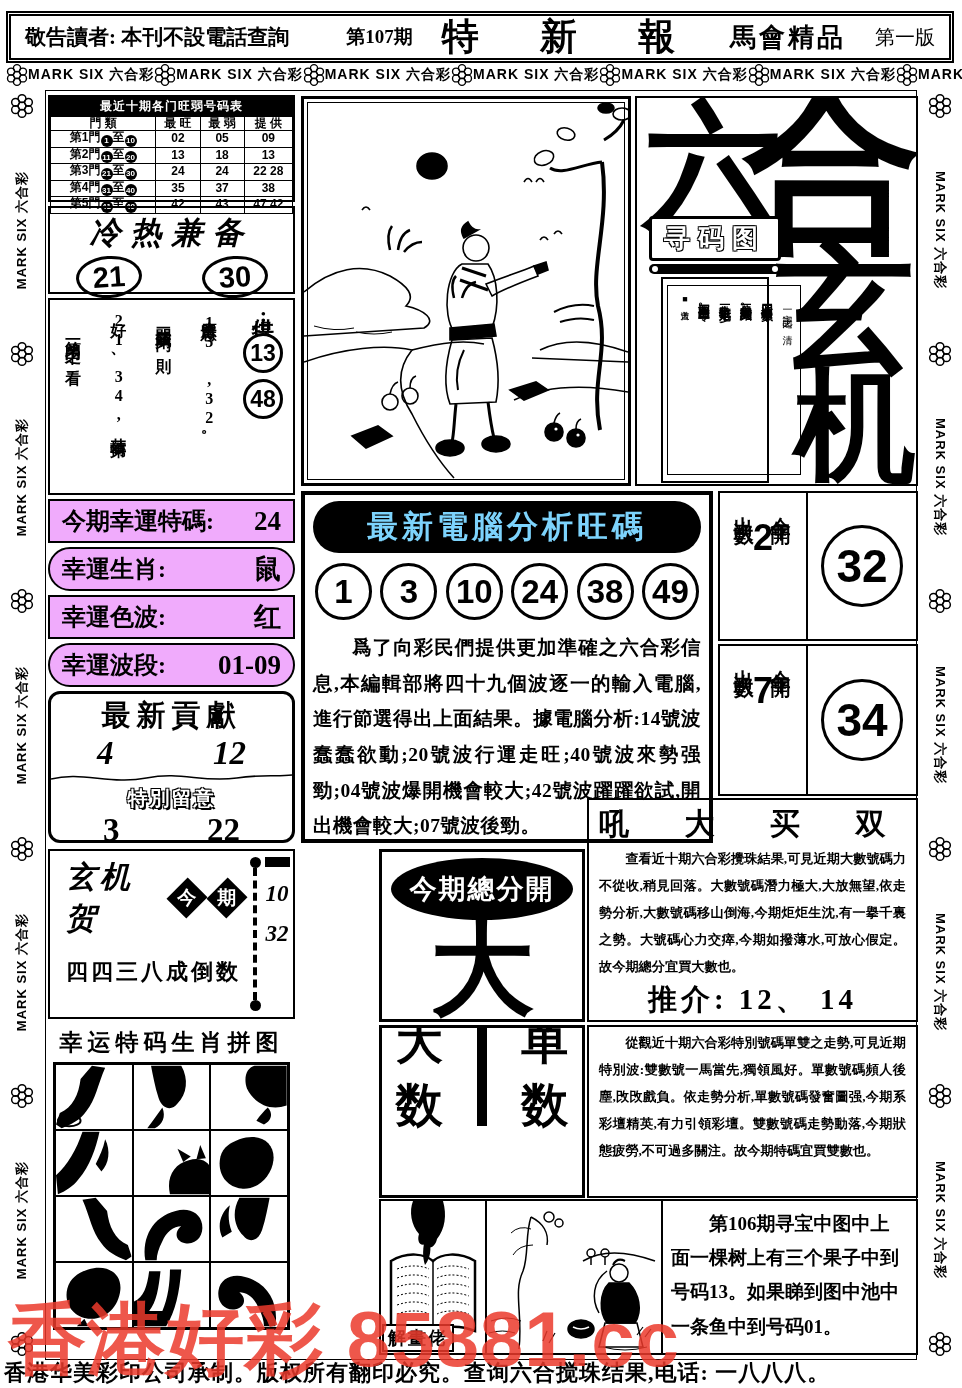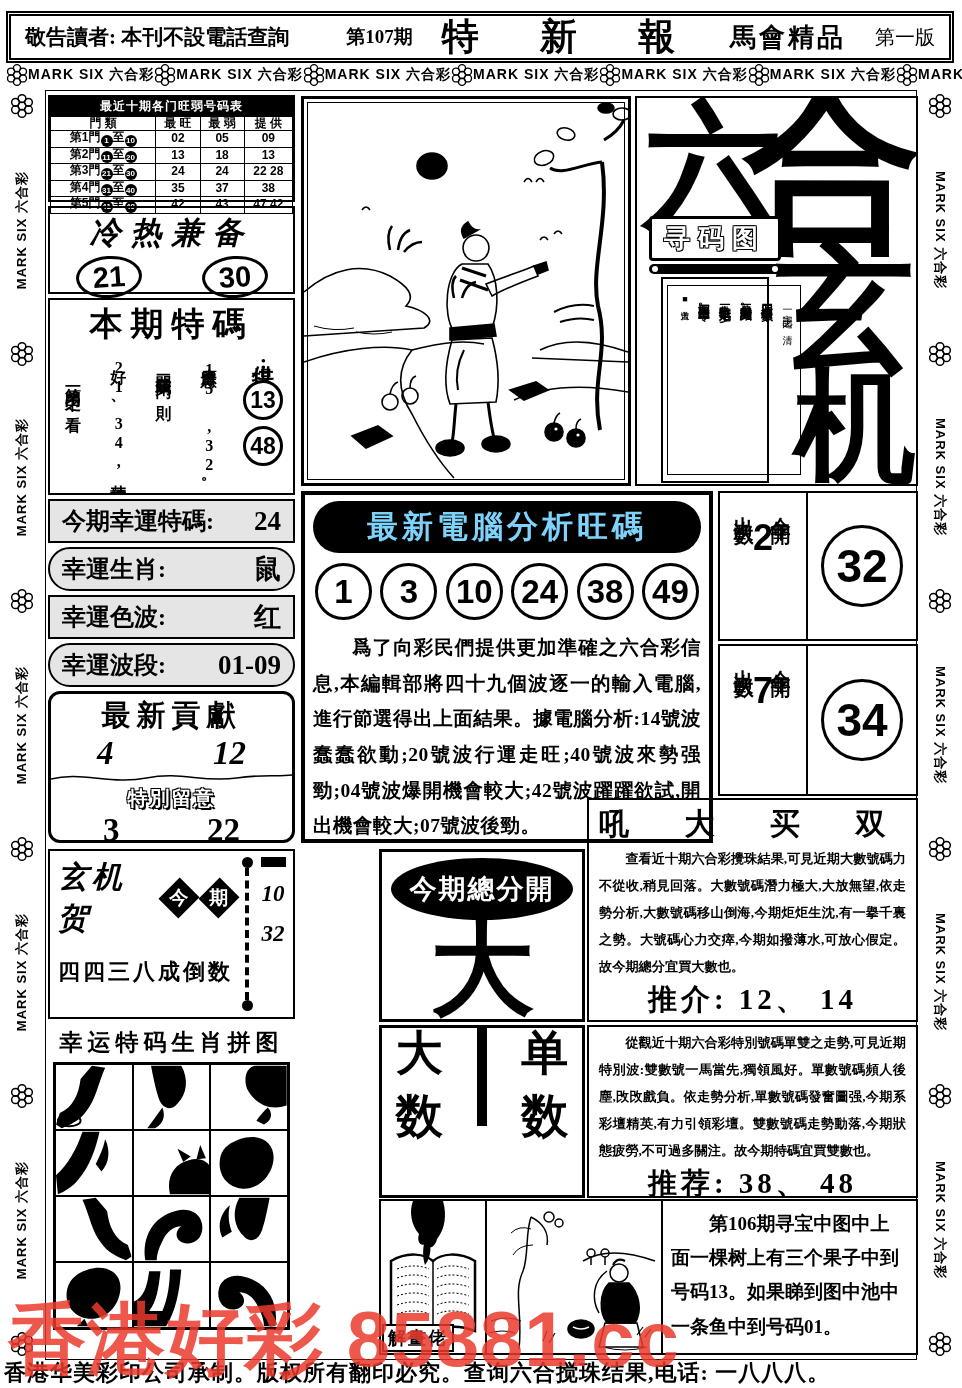--- a/index.html
+++ b/index.html
@@ -66,40 +66,40 @@
   .sp-c0 { margin-top:26px; } .sp-c1 { margin-top:8px; } .sp-c2 { margin-top:12px; } .sp-c3 { margin-top:6px; }
   .sp-provide { display:flex; flex-direction:column; align-items:center; }
   .sp-provide .vtx { font-size:22px; font-weight:bold; font-family:"Liberation Serif",serif; }
   .circ-num { width:40px; height:40px; border:3px solid #000; border-radius:50%;
     display:flex; align-items:center; justify-content:center; font-size:23px; font-weight:bold;
     background:#fff; margin-top:6px; }
 
   
   .lucky-row { left:2px; width:247px; height:44px; border:2px solid #000; display:flex;
     align-items:center; justify-content:space-between; padding:17px 12px;
-    font-family:"Liberation Serif",serif; font-weight:bold; font-size:24px; background:#e5e5e5; }
+    font-family:"Liberation Serif",serif; font-weight:bold; font-size:24px; background:#f0abfc; }
   .lucky-row .val { font-size:27px; }
   .rounded { border-radius:22px; }
 
   
   .box-contrib { left:2px; top:600px; width:247px; height:152px; border:3px solid #000;
     border-radius:12px; text-align:center; overflow:hidden; }
   .ct-title { font-family:"Liberation Serif",serif; font-weight:900; font-size:29px; letter-spacing:6px; margin-top:2px; }
   .ct-nums { display:flex; justify-content:space-between; padding:0 46px; font-size:33px;
     font-style:italic; font-family:"Liberation Serif",serif; font-weight:bold; line-height:1.05; }
   .wavy { display:block; width:100%; height:14px; }
   .ct-note { font-weight:900; font-size:20px; letter-spacing:2px; color:#fff;
     text-shadow:-1px -1px 0 #000,1px -1px 0 #000,-1px 1px 0 #000,1px 1px 0 #000,2px 2px 0 #000; }
   .ct-nums2 { display:flex; justify-content:space-between; padding:0 52px; font-size:33px;
     font-family:"Liberation Serif",serif; font-weight:bold; line-height:1.1; }
 
   
   .box-mystery { left:2px; top:758px; width:247px; height:170px; border:2px solid #000;
     display:flex; }
-  .my-main { flex:1; padding:6px 4px 0 8px; }
+  .my-main { flex:1; padding:6px 4px 0 16px; }
   .my-titlerow { display:flex; align-items:center; gap:6px; }
   .my-title { font-family:"Liberation Serif",serif; font-weight:900; font-style:italic;
     font-size:30px; letter-spacing:4px; }
   .diamond { width:30px; height:30px; background:#000; transform:rotate(45deg);
     display:flex; align-items:center; justify-content:center; margin-left:6px; }
   .diamond span { transform:rotate(-45deg); color:#fff; font-weight:bold; font-size:19px; }
   .my-poem { margin-top:16px; font-family:"Liberation Serif",serif; font-weight:bold;
     font-size:22px; letter-spacing:3px; line-height:1.55; white-space:nowrap; }
   .my-tip { width:76px; display:flex; padding:6px 2px; }
   .tip-dashcol { width:16px; display:flex; flex-direction:column; align-items:center; }
@@ -172,21 +172,21 @@
     align-items:center; justify-content:center; font-size:46px; font-weight:bold; }
 
   
   .cell-total, .cell-special { left:333px; width:206px; height:173px; border:3px solid #000;
     text-align:center; overflow:hidden; }
   .cell-total { top:758px; } .cell-special { top:934px; }
   .badge { width:182px; height:62px; background:#000; border-radius:50%; color:#fff;
     display:flex; align-items:center; justify-content:center; font-size:27px; font-weight:bold;
     letter-spacing:2px; margin:6px auto 0; position:relative; z-index:2; }
   .total-result { font-family:"Liberation Serif",serif; font-size:104px; line-height:0.95; font-weight:bold; }
-  .so-row { display:flex; justify-content:center; height:104px; margin-top:-6px;gap:20px; }
+  .so-row { display:flex; align-items:center; justify-content:center; height:104px; margin-top:-6px;gap:20px; }
   .so-bar { width:13px; background:#000; align-self:stretch; margin-top:-14px; }
   .so-word { font-family:"Liberation Serif",serif; font-weight:bold; font-size:47px; width:92px; }
 
   .cell-para1, .cell-para2 { left:541px; width:331px; border:2px solid #000; padding:2px 10px;
     display:flex; flex-direction:column; }
   .cell-para1 { top:707px; height:224px; }
   .cell-para2 { top:934px; height:173px; }
   .an-title { text-align:center; font-family:"Liberation Serif",serif; font-weight:bold;
     font-size:30px; letter-spacing:24px; margin-top:2px; white-space:nowrap; }
   .an-para { font-family:"Liberation Serif",serif; font-size:13.2px; line-height:2.05;
@@ -371,21 +371,20 @@
 
     <div class="abs box-coldhot">
       <div class="ch-title">冷热兼备</div>
       <div class="ch-nums">
         <span class="oval-num">21</span>
         <span class="oval-num">30</span>
       </div>
     </div>
 
     <div class="abs box-special">
-      <div class="sp-title">本期特碼</div>
       <div class="sp-cols">
         <span class="vtx sp-col sp-c0">第一門之中,看</span>
         <span class="vtx sp-col sp-c1">好21、34,若轉第</span>
         <span class="vtx sp-col sp-c2">三門或第二門,則</span>
         <span class="vtx sp-col sp-c3">應留意13 ,32。</span>
         <span class="sp-provide">
           <span class="vtx">提供:</span>
           <span class="circ-num">13</span>
           <span class="circ-num">48</span>
         </span>
@@ -645,21 +644,20 @@
       </div>
     </div>
 
     <div class="abs cell-para1">
       <div class="an-title">吼 大 买 双</div>
       <div class="an-para">查看近十期六合彩攪珠結果,可見近期大數號碼力不從收,稍見回落。大數號碼潛力極大,大放無望,依走勢分析,大數號碼移山倒海,今期炬炬生沈,有一擧千裏之勢。大號碼心力交瘁,今期如撥薄水,可放心假定。故今期總分宜買大數也。</div>
       <div class="an-reco">推介: 12、 14</div>
     </div>
     <div class="abs cell-para2">
       <div class="an-para">從觀近十期六合彩特別號碼單雙之走勢,可見近期特別波:雙數號一馬當先,獨領風好。單數號碼頻人後塵,攺攺戲負。依走勢分析,單數號碼發奮圖强,今期系彩壇精英,有力引領彩壇。雙數號碼走勢動落,今期狀態疲勞,不可過多關注。故今期特碼宜買雙數也。</div>
-      <div class="an-reco">推荐: 38、 48</div>
     </div>
 
     <div class="abs box-bottom">
       <div class="cell-book">
         <svg viewBox="0 0 104 152">
           <path d="M10,60 C27,50 44,53 52,60 C60,53 77,50 94,60 L94,130 C77,123 60,125 52,132 C44,125 27,123 10,130 Z" fill="#fff" stroke="#000" stroke-width="2.5"></path>
           <path d="M52,60 L52,132" stroke="#000" stroke-width="1.5"></path>
           <g stroke="#000" stroke-width="1" fill="none" stroke-dasharray="2 2">
             <path d="M16,68 C30,63 42,65 48,68"></path>
               <path d="M56,68 C62,65 74,63 88,68"></path>

